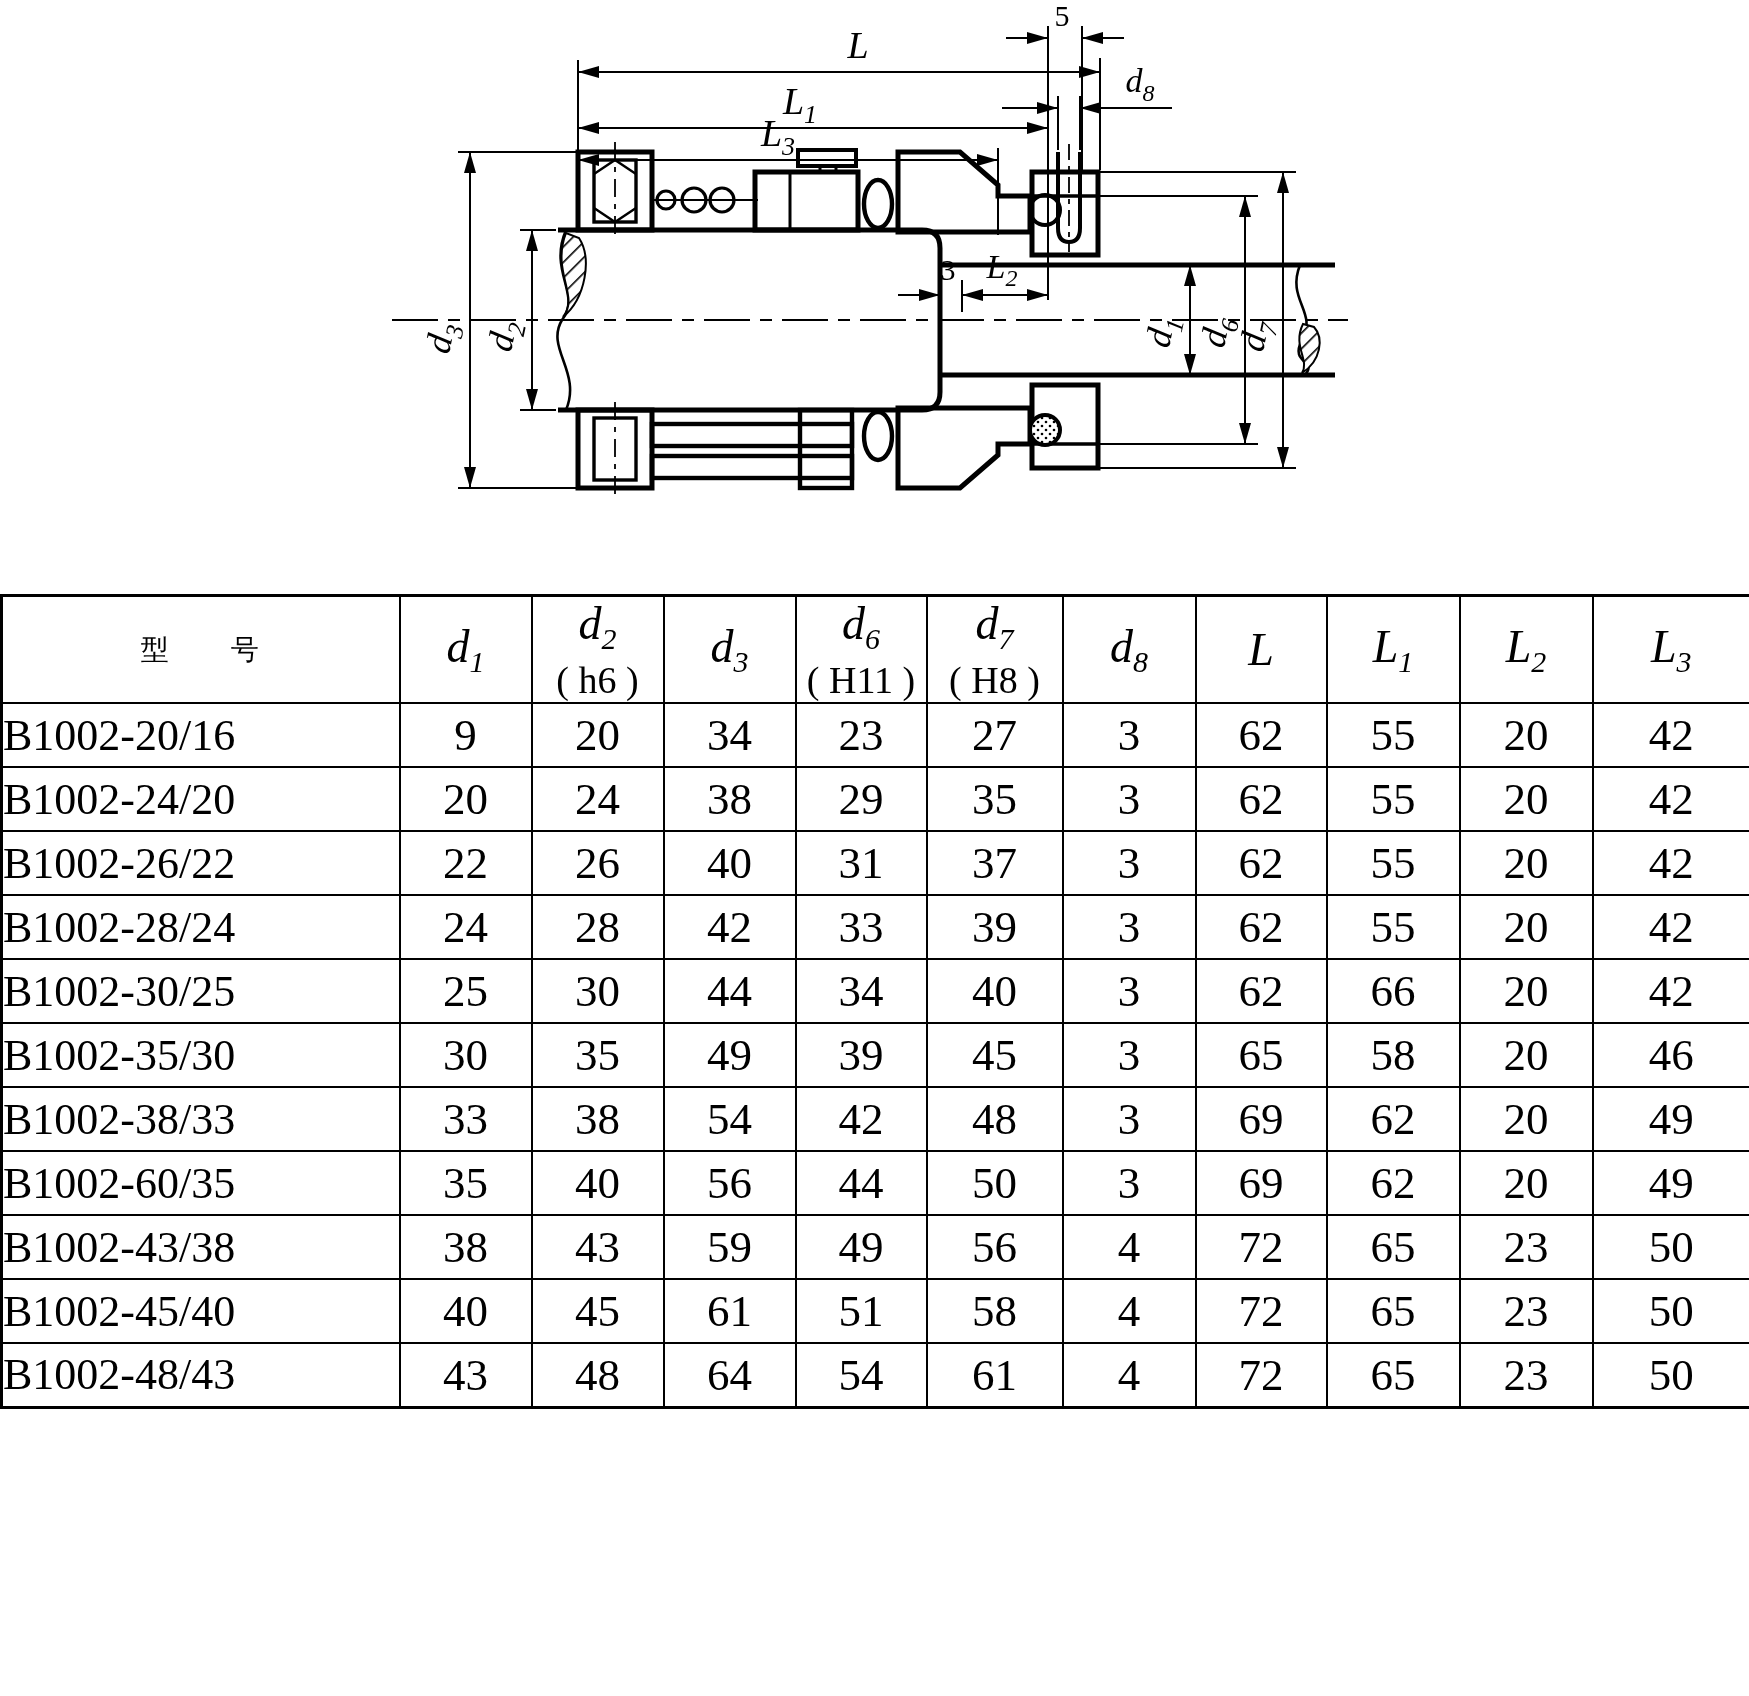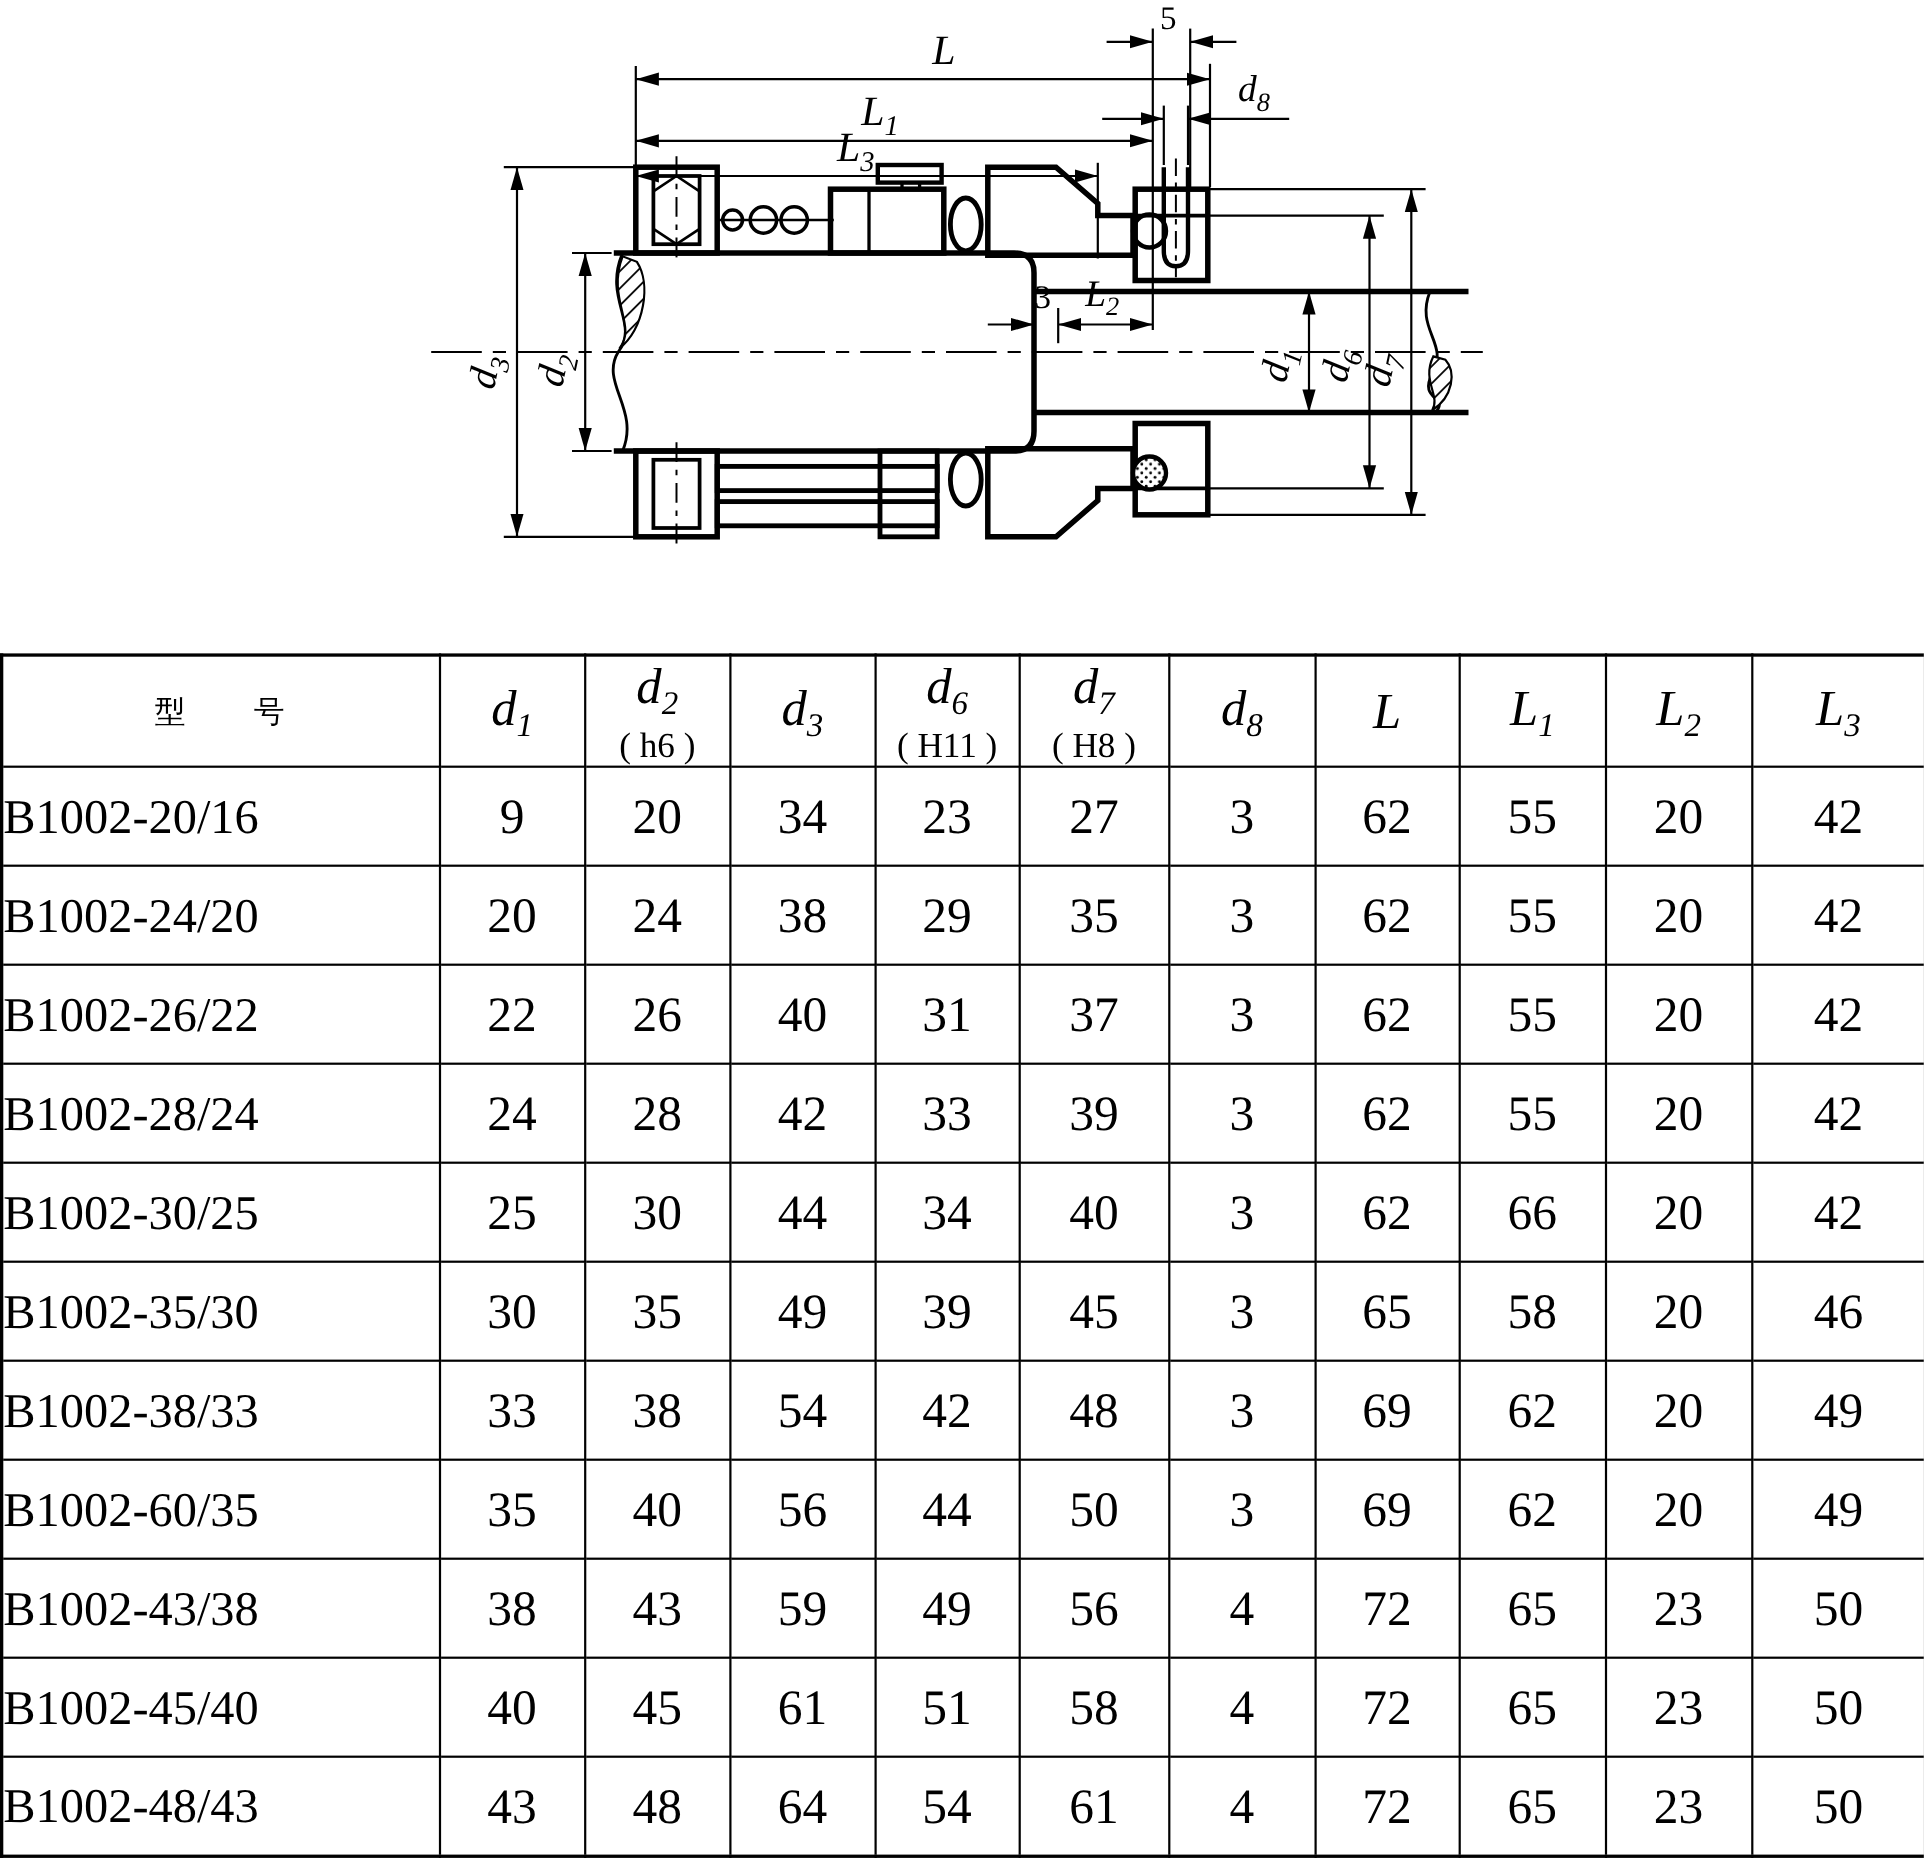--- a/index.html
+++ b/index.html
@@ -6,24 +6,24 @@
   body{width:1749px;font-family:"Liberation Serif",serif;color:#000;}
   .page{width:1749px;height:1696px;background:#fff;overflow:hidden;}
   .figure-wrap{width:1749px;height:594px;}
   svg text{font-family:"Liberation Serif",serif;fill:#000;}
   .it{font-style:italic;}
   table.spec{border-collapse:collapse;table-layout:fixed;width:1749px;margin:0;
     border:3px solid #000;}
   table.spec th,table.spec td{border:2px solid #000;padding:0;vertical-align:middle;
     font-weight:normal;}
   table.spec thead tr{height:101px;}
-  table.spec tbody tr{height:90px;}
+  table.spec tbody tr{height:64px;}
   th .hdr-base{font-size:46px;font-style:italic;}
   th .hdr-base sub{font-size:30px;font-style:italic;}
-  th .hdr-note{font-size:32px;font-style:normal;margin-top:2px;}
+  th .hdr-note{font-size:38px;font-style:normal;margin-top:2px;}
   th.model-hdr{font-size:28px;font-style:normal;letter-spacing:2px;}
   td.model{font-size:44px;text-align:left;padding-left:58px;}
   td.val{font-size:45px;text-align:center;}
   th{text-align:center;}
 </style>
 </head>
 <body>
 
 <div class="page">
 

